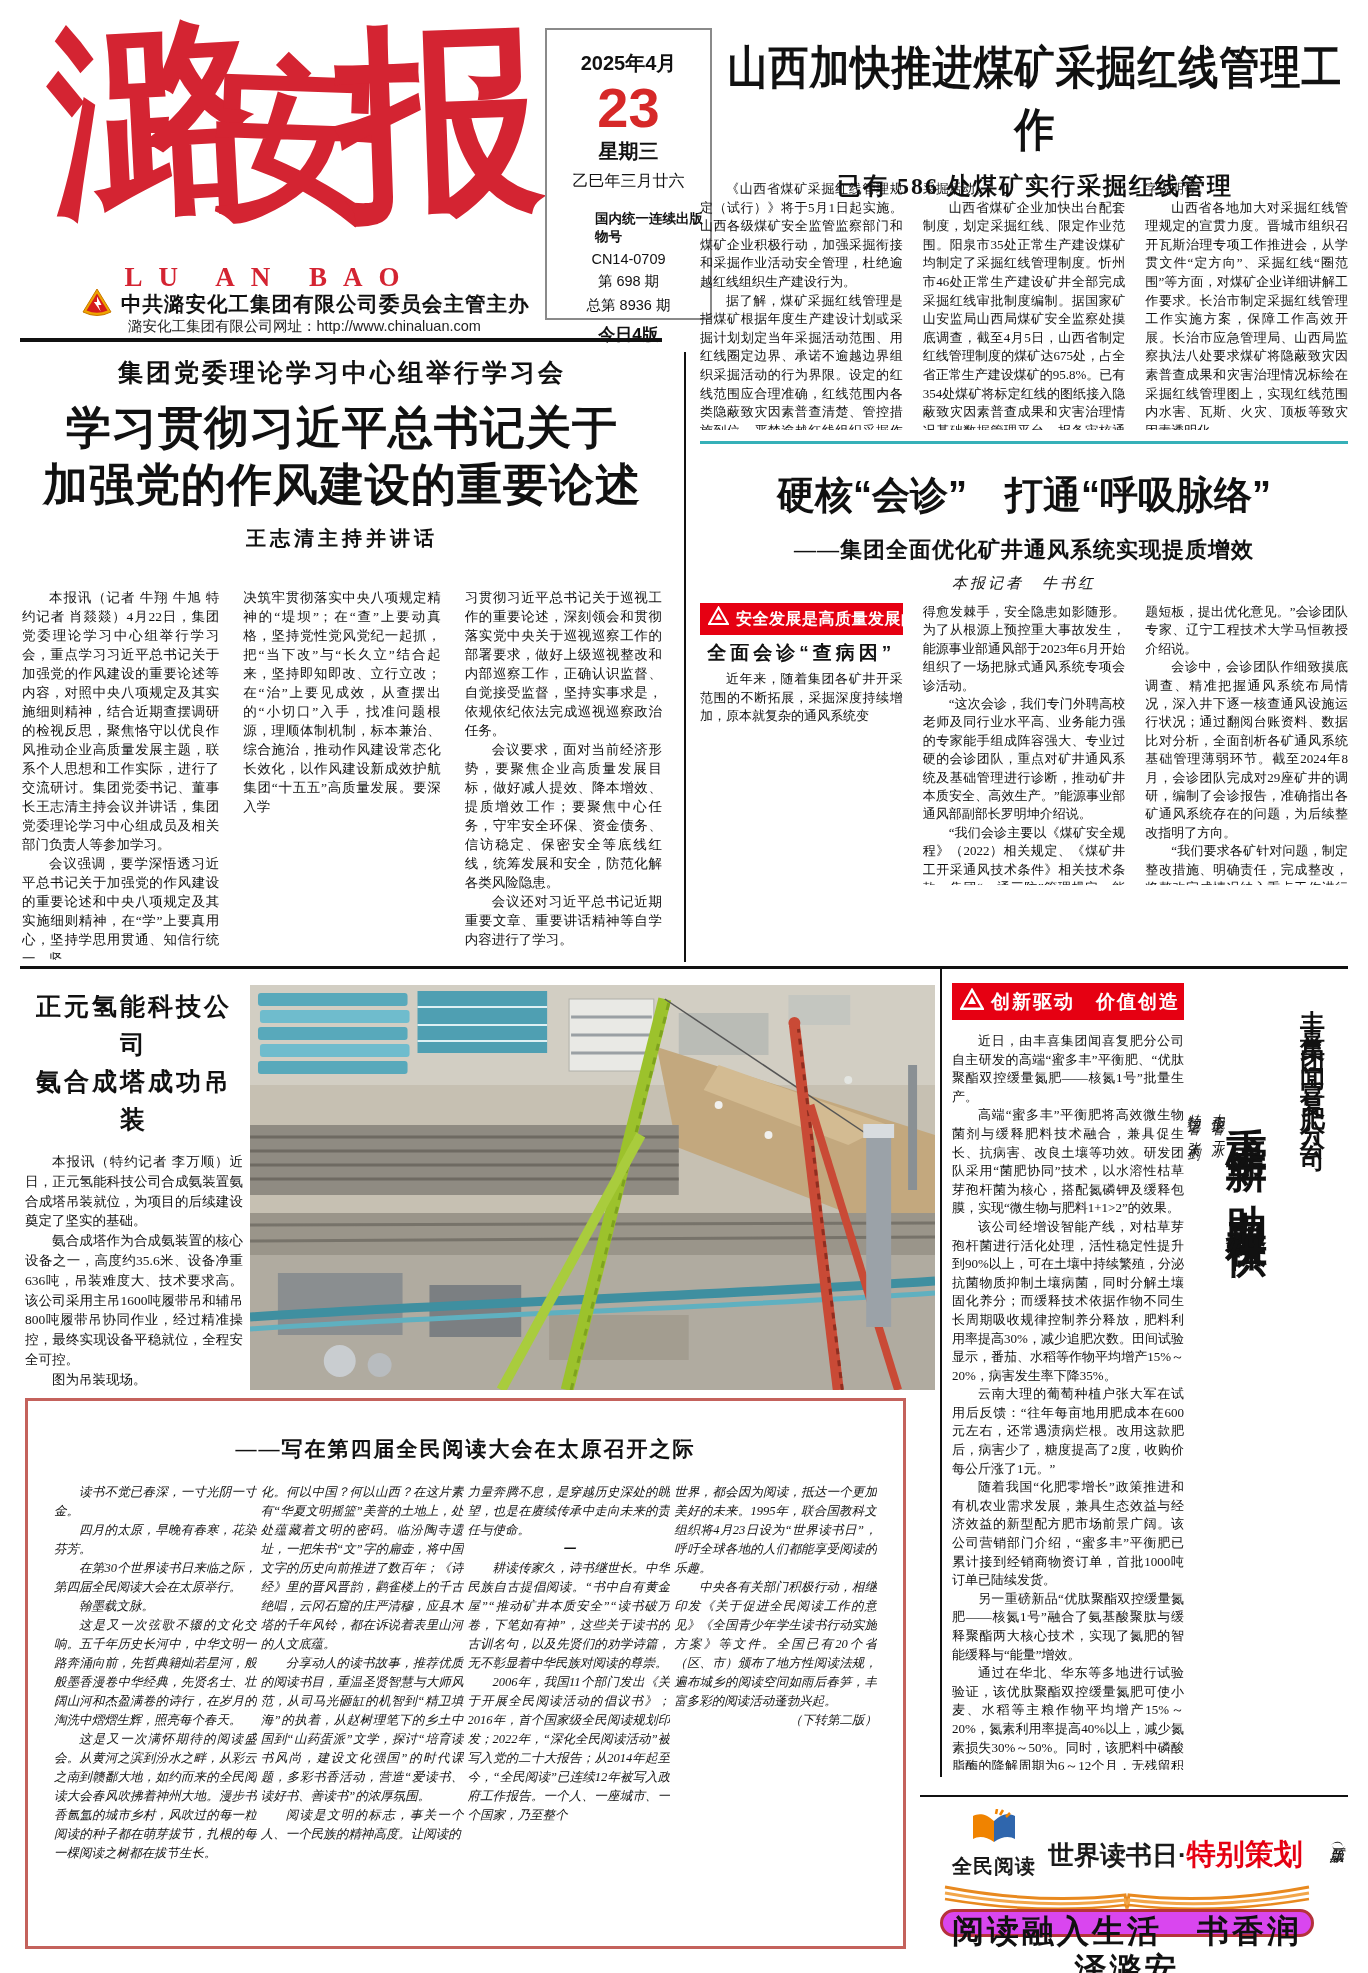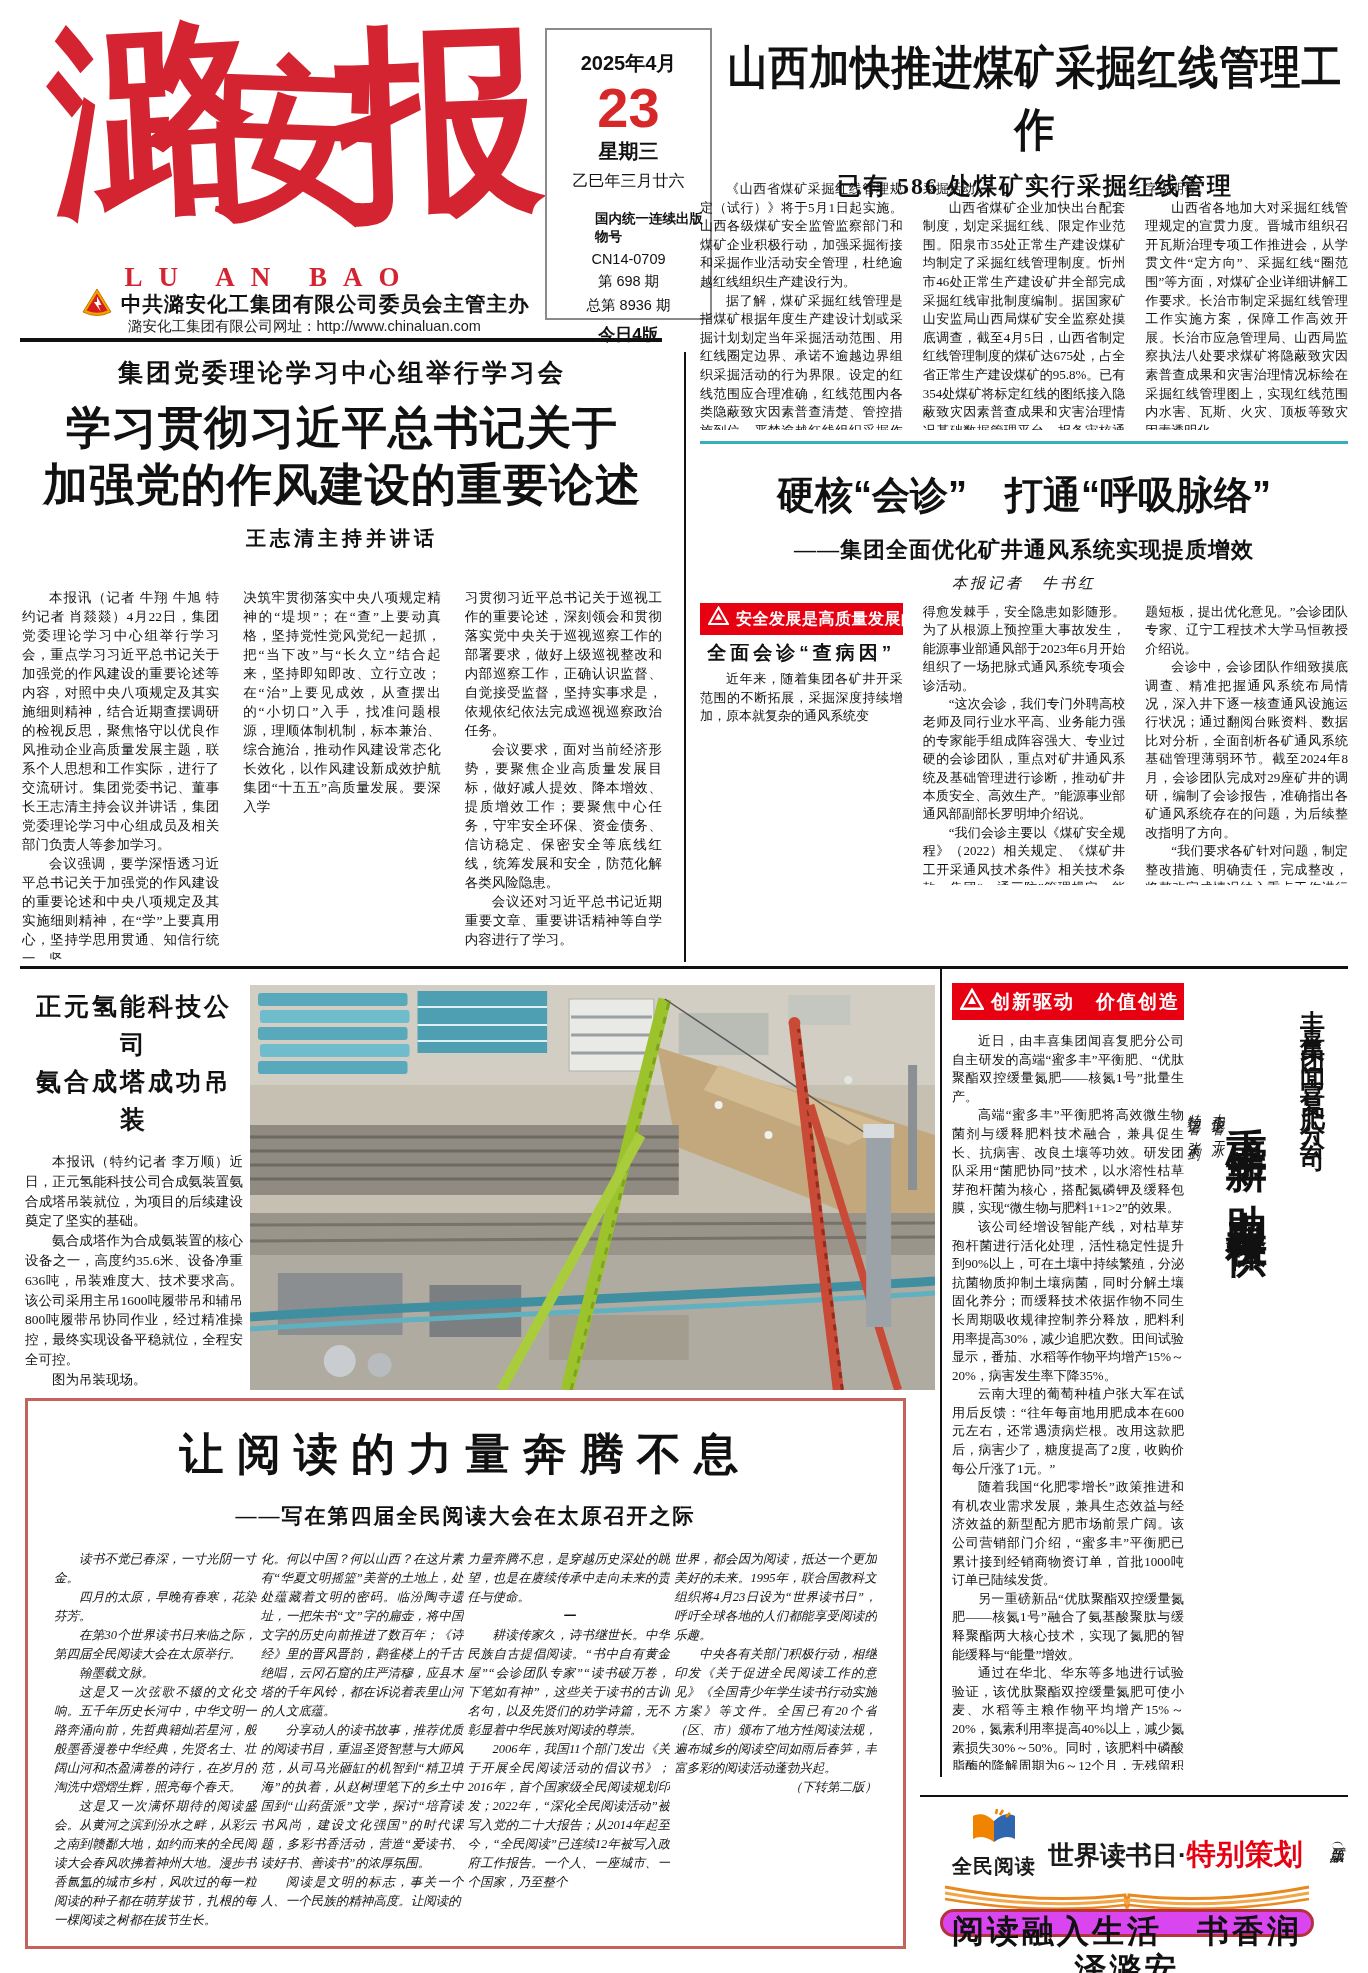--- a/index.html
+++ b/index.html
@@ -307,41 +307,40 @@
     </div>
     <div class="v-kicker v-text">丰喜集团闻喜复肥分公司</div>
     <div class="v-main v-text">重磅上新　助力春耕保供</div>
     <div class="v-bylines">
       <span>本报记者　于冰</span>
       <span>特约记者　张天剑</span>
     </div>
   </div>
 
   <div id="reading">
-    <div class="hl">让阅读的力量奔腾不息</div>
     <div class="sub">——写在第四届全民阅读大会在太原召开之际</div>
     <div id="reading-body" class="body-text">
       <div class="col">
         <p>读书不觉已春深，一寸光阴一寸金。</p>
         <p>四月的太原，早晚有春寒，花染芬芳。</p>
         <p>在第30个世界读书日来临之际，第四届全民阅读大会在太原举行。</p>
         <p>翰墨载文脉。</p>
         <p>这是又一次弦歌不辍的文化交响。五千年历史长河中，中华文明一路奔涌向前，先哲典籍灿若星河，般般墨香漫卷中华经典，先贤名士、壮阔山河和杰盈满卷的诗行，在岁月的淘洗中熠熠生辉，照亮每个春天。</p>
         <p>这是又一次满怀期待的阅读盛会。从黄河之滨到汾水之畔，从彩云之南到赣鄱大地，如约而来的全民阅读大会春风吹拂着神州大地。漫步书香氤氲的城市乡村，风吹过的每一粒阅读的种子都在萌芽拔节，扎根的每一棵阅读之树都在拔节生长。</p>
 
       </div>
       <div class="col">
         <p class="noindent">化。何以中国？何以山西？在这片素有“华夏文明摇篮”美誉的土地上，处处蕴藏着文明的密码。临汾陶寺遗址，一把朱书“文”字的扁壶，将中国文字的历史向前推进了数百年；《诗经》里的晋风晋韵，鹳雀楼上的千古绝唱，云冈石窟的庄严清穆，应县木塔的千年风铃，都在诉说着表里山河的人文底蕴。</p>
         <p>分享动人的读书故事，推荐优质的阅读书目，重温圣贤智慧与大师风范，从司马光砸缸的机智到“精卫填海”的执着，从赵树理笔下的乡土中国到“山药蛋派”文学，探讨“培育读书风尚，建设文化强国”的时代课题，多彩书香活动，营造“爱读书、读好书、善读书”的浓厚氛围。</p>
         <p>阅读是文明的标志，事关一个人、一个民族的精神高度。让阅读的</p>
       </div>
       <div class="col">
         <p class="noindent">力量奔腾不息，是穿越历史深处的眺望，也是在赓续传承中走向未来的责任与使命。</p>
         <p class="divider-one">一</p>
-        <p>耕读传家久，诗书继世长。中华民族自古提倡阅读。“书中自有黄金屋”“会诊团队专家”“读书破万卷，下笔如有神”，这些关于读书的古训名句，以及先贤们的劝学诗篇，无不彰显着中华民族对阅读的尊崇。</p>
+        <p>耕读传家久，诗书继世长。中华民族自古提倡阅读。“书中自有黄金屋”“推动矿井本质安全”“读书破万卷，下笔如有神”，这些关于读书的古训名句，以及先贤们的劝学诗篇，无不彰显着中华民族对阅读的尊崇。</p>
         <p>2006年，我国11个部门发出《关于开展全民阅读活动的倡议书》；2016年，首个国家级全民阅读规划印发；2022年，“深化全民阅读活动”被写入党的二十大报告；从2014年起至今，“全民阅读”已连续12年被写入政府工作报告。一个人、一座城市、一个国家，乃至整个</p>
       </div>
       <div class="col">
         <p class="noindent">世界，都会因为阅读，抵达一个更加美好的未来。1995年，联合国教科文组织将4月23日设为“世界读书日”，呼吁全球各地的人们都能享受阅读的乐趣。</p>
         <p>中央各有关部门积极行动，相继印发《关于促进全民阅读工作的意见》《全国青少年学生读书行动实施方案》等文件。全国已有20个省（区、市）颁布了地方性阅读法规，遍布城乡的阅读空间如雨后春笋，丰富多彩的阅读活动蓬勃兴起。</p>
         <p class="jump">（下转第二版）</p>
       </div>
     </div>
   </div>
 

